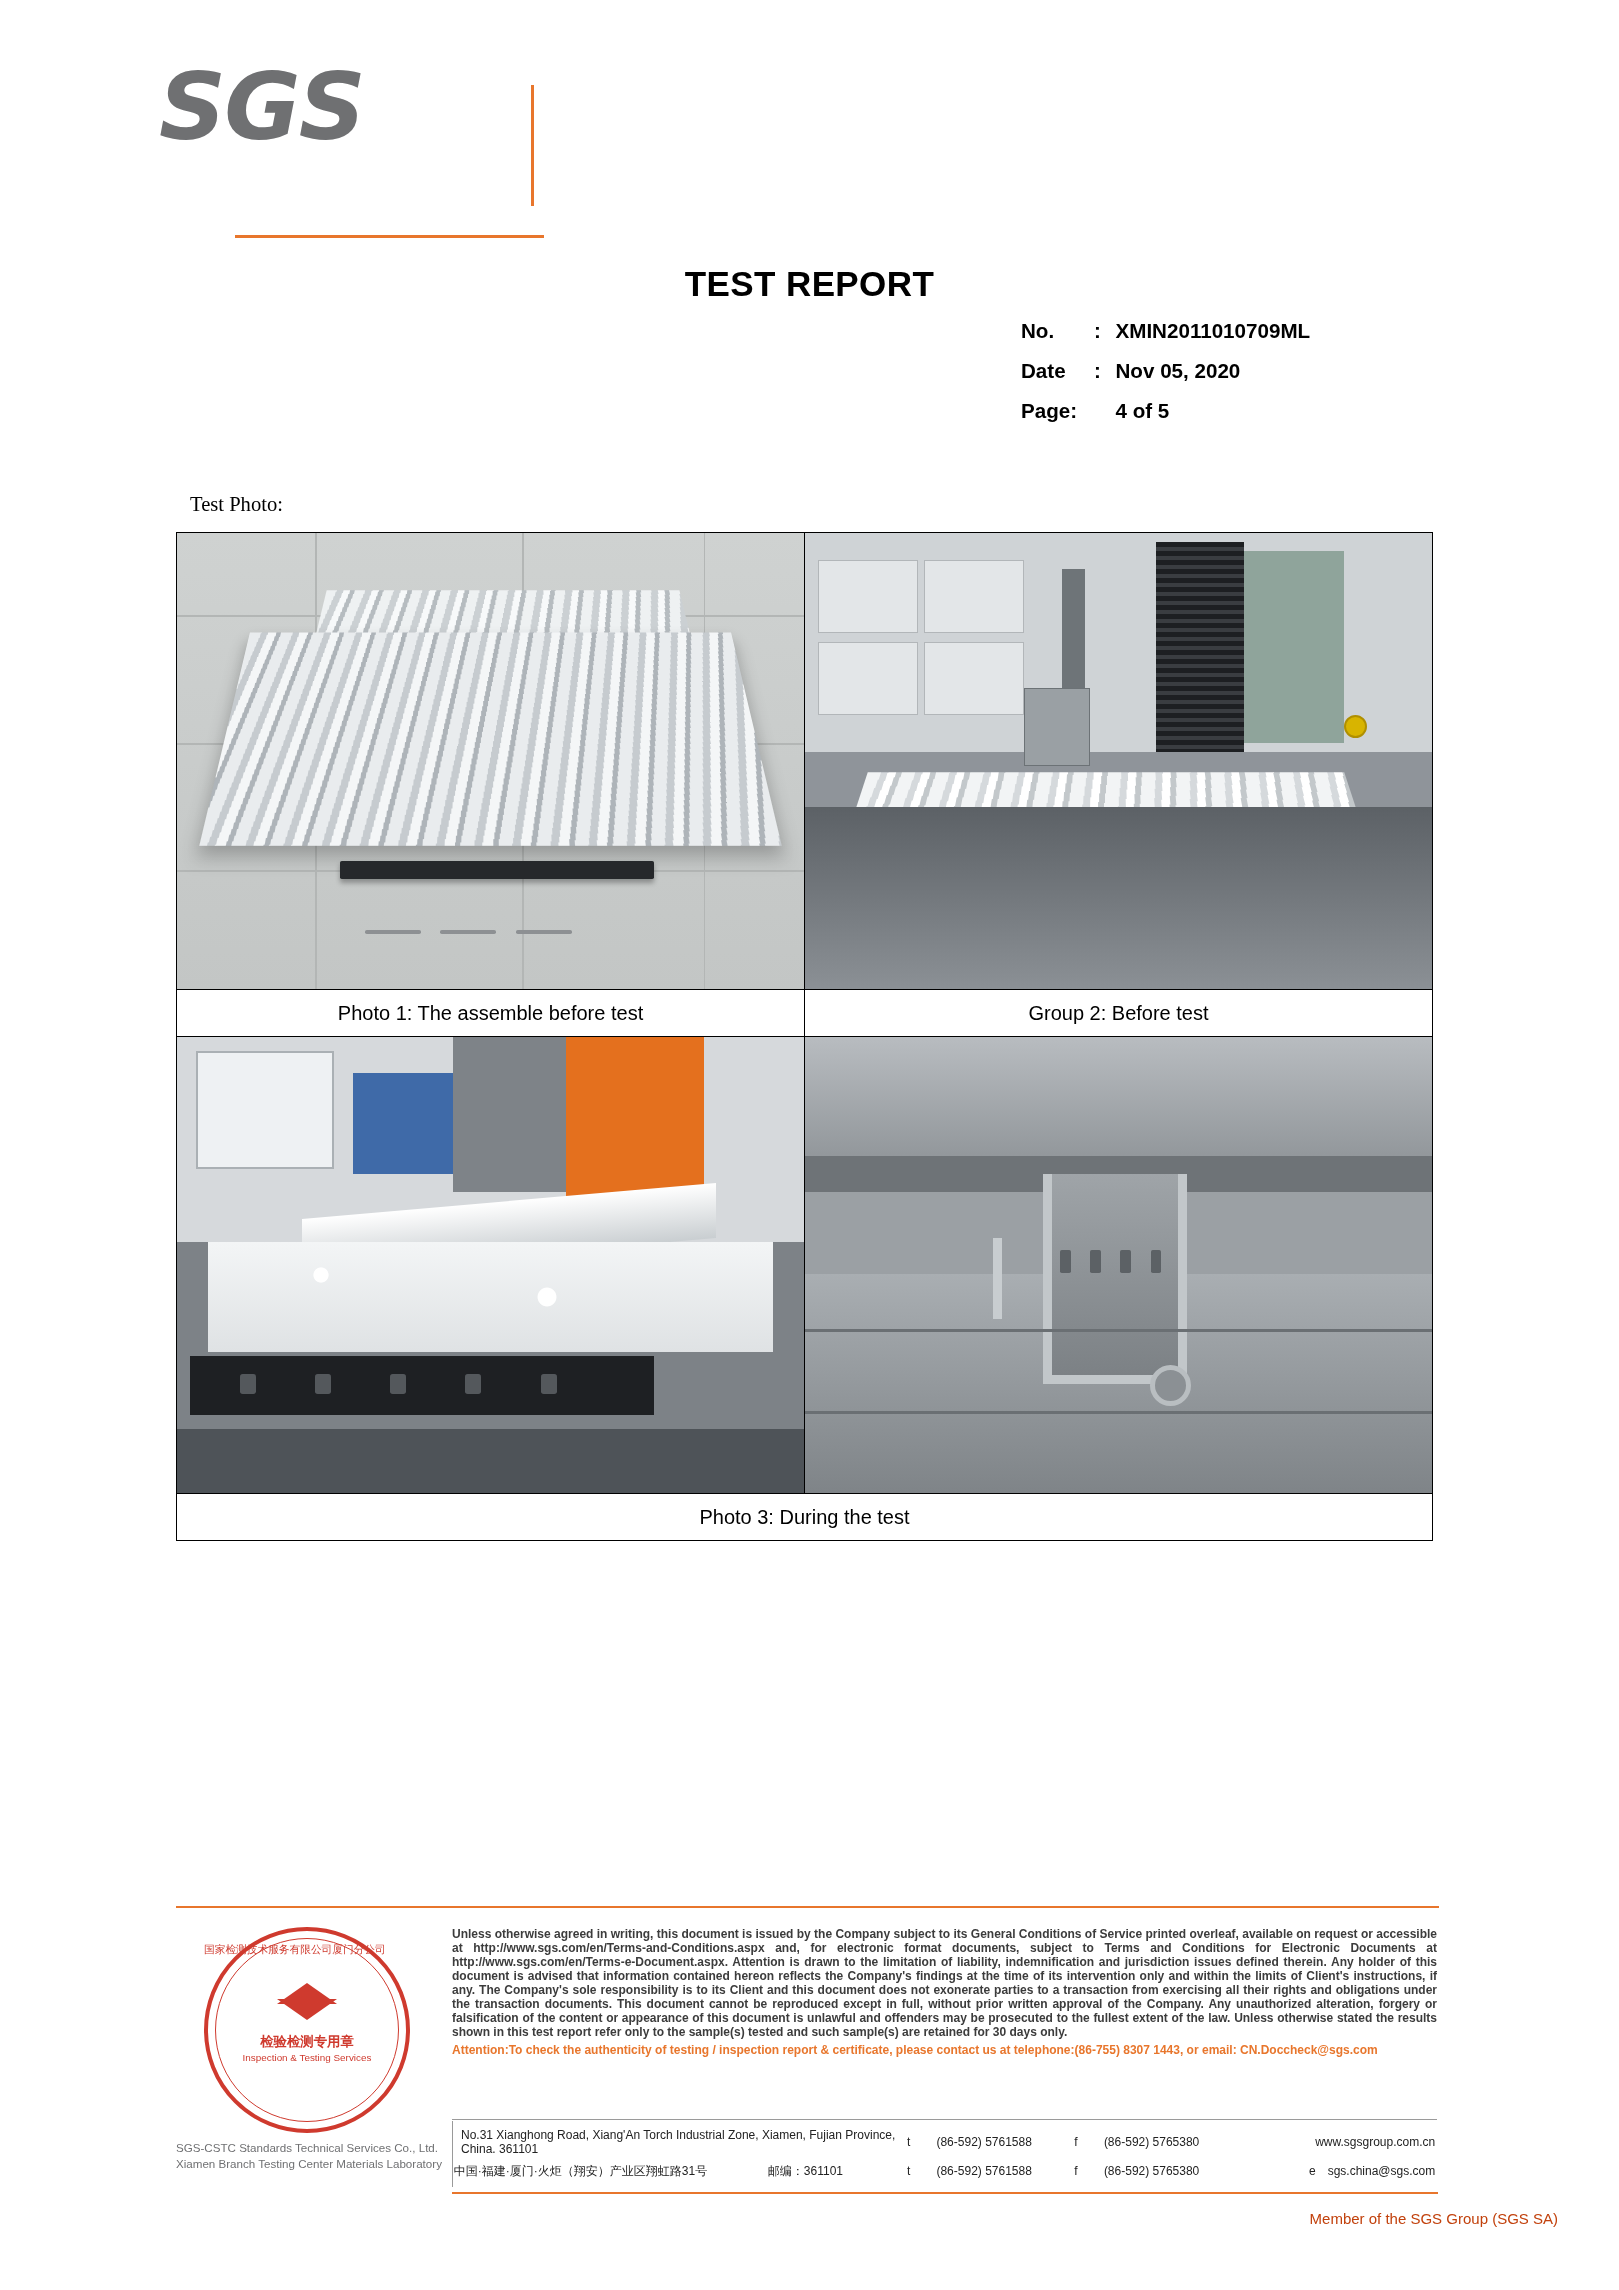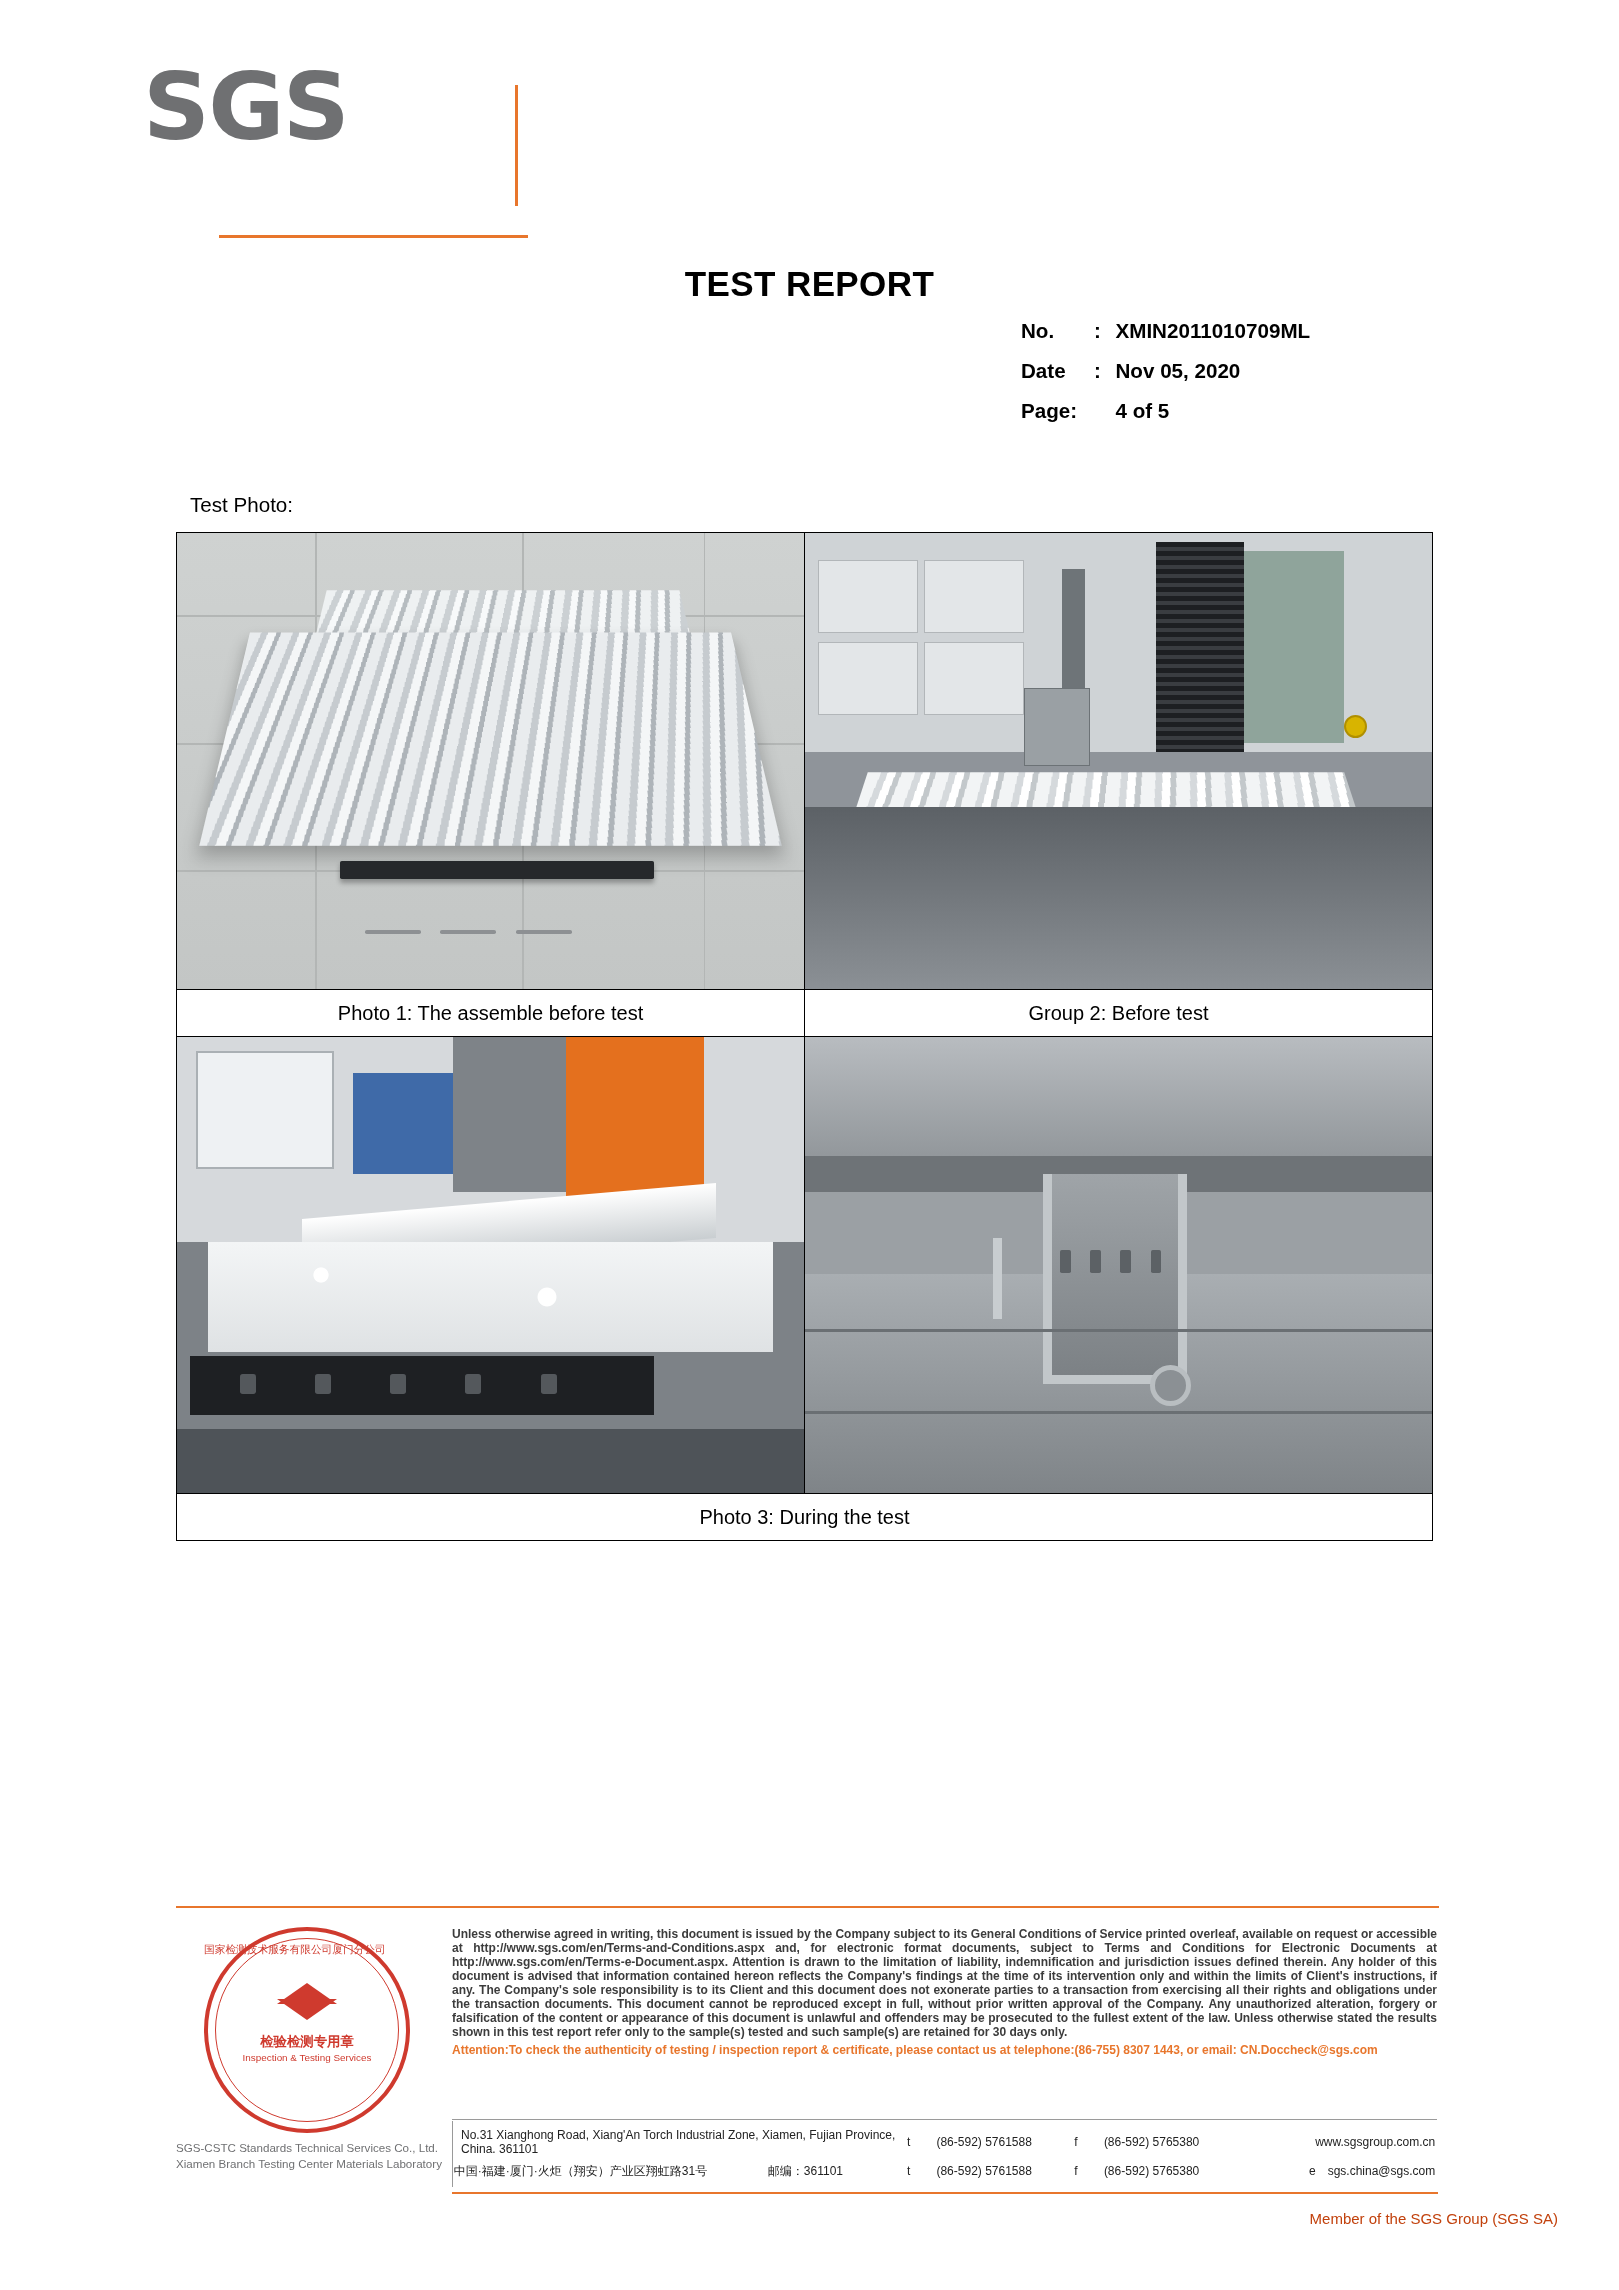--- a/index.html
+++ b/index.html
@@ -11,24 +11,25 @@
     width: 1619px;
     height: 2290px;
     position: relative;
     font-family: "Liberation Sans", sans-serif;
     color: #000;
   }
 
   
   .logo-block {
     position: absolute;
-    left: 143px;
+    left: 159px;
     top: 49px;
     width: 322px;
     height: 143px;
+    font-style: italic;
   }
   .logo-text {
     font-family: "DejaVu Sans", sans-serif;
     font-weight: bold;
     font-size: 93px;
     letter-spacing: -1.8px;
     color: #6f7072;
     line-height: 99px;
     position: absolute;
     left: 0;
@@ -79,20 +80,21 @@
   .meta-label { width: 73px; }
   .meta-colon { width: 21.5px; }
   .meta-value { }
 
   
   .photo-label {
     position: absolute;
     left: 190px;
     top: 493px;
     font-size: 20.6px;
+    font-family: Liberation Serif, serif;
   }
 
   
   .photo-table {
     position: absolute;
     left: 176px;
     top: 532px;
     width: 1257px;
     border: 1.8px solid #000;
     border-collapse: collapse;

